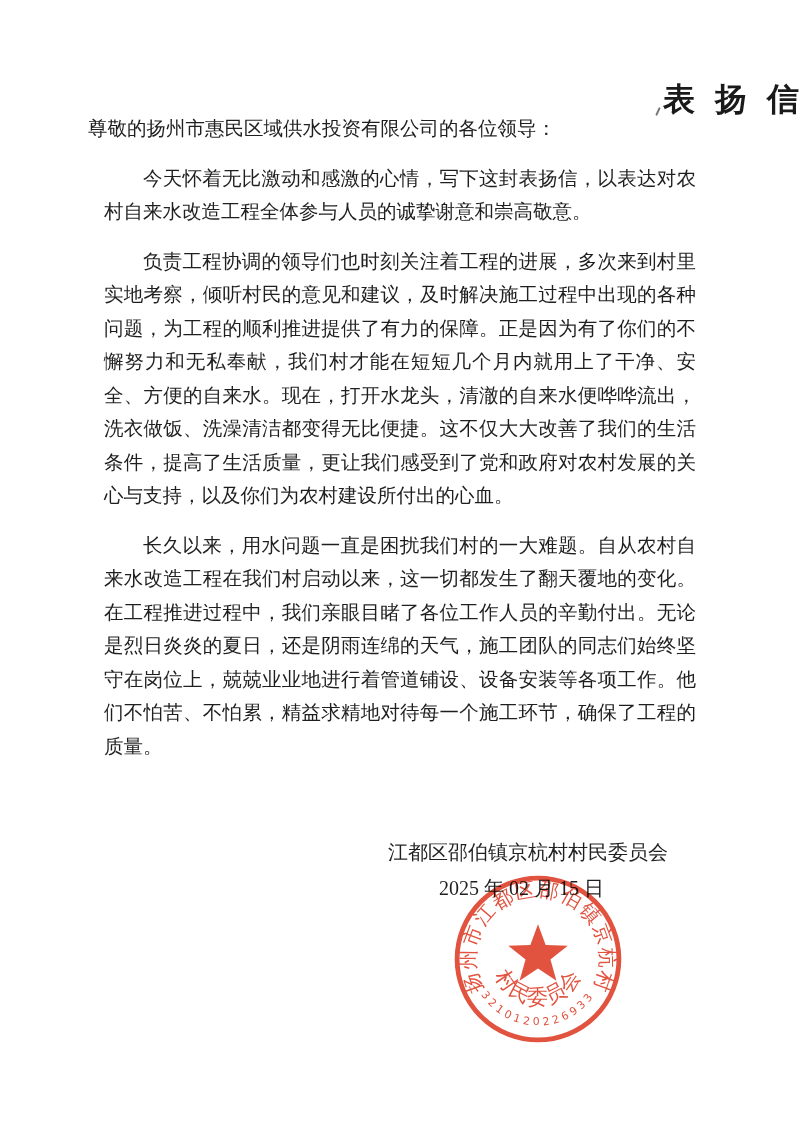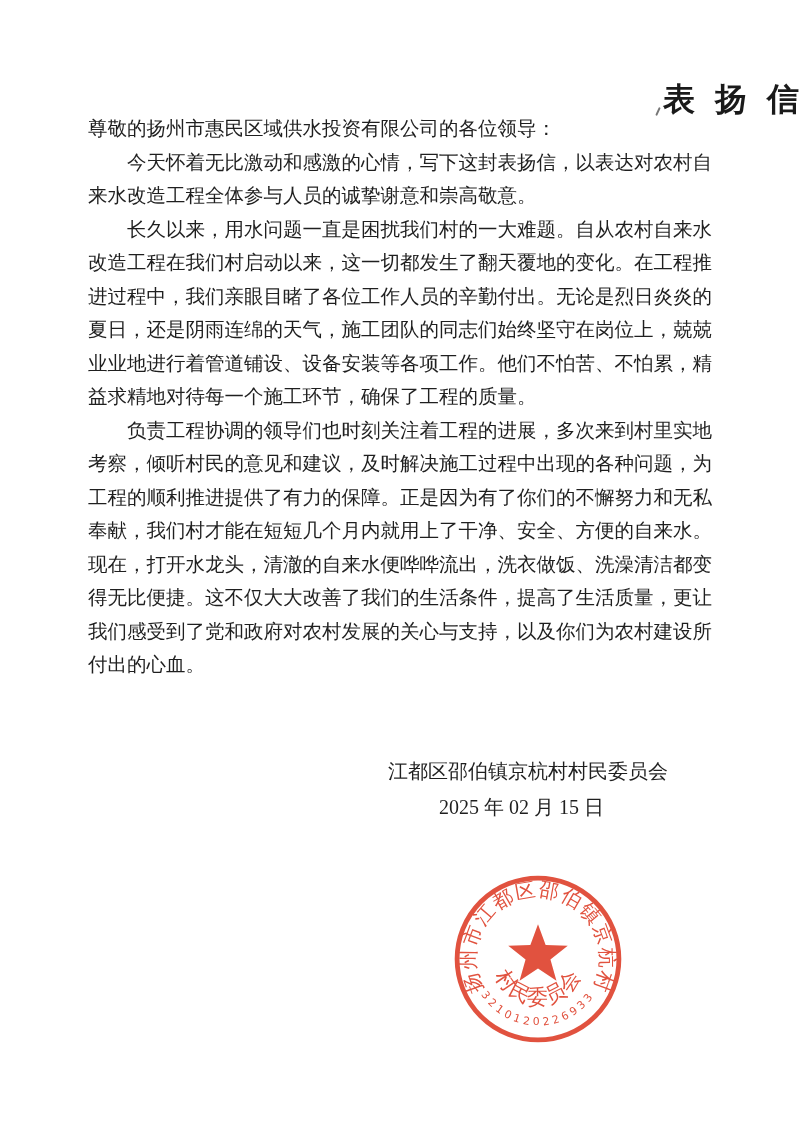--- a/index.html
+++ b/index.html
@@ -27,21 +27,21 @@
     left: 88px;
     top: 112px;
     width: 624px;
     font-size: 19.5px;
     line-height: 33.5px;
     text-align: justify;
     text-justify: inter-character;
     color: #1f1f1f;
   }
   .salutation { margin: 0; }
-  .para { margin: 0; text-indent: 2em; }
+  .para { margin: 16px; text-indent: 2em; }
   .sign-block { margin-top: 71px; }
   .signature {
     margin: 0;
     text-align: right;
     padding-right: 44px;
     line-height: 36px;
     font-size: 20px;
   }
   .date {
     margin: 0;
@@ -77,22 +77,22 @@
 
 <div class="page">
 
   <h1 class="title">表 扬 信</h1>
 
   <div class="artifact"></div>
 
   <div class="letter-body">
     <p class="salutation">尊敬的扬州市惠民区域供水投资有限公司的各位领导：</p>
     <p class="para">今天怀着无比激动和感激的心情，写下这封表扬信，以表达对农村自来水改造工程全体参与人员的诚挚谢意和崇高敬意。</p>
+    <p class="para">负责工程协调的领导们也时刻关注着工程的进展，多次来到村里实地考察，倾听村民的意见和建议，及时解决施工过程中出现的各种问题，为工程的顺利推进提供了有力的保障。正是因为有了你们的不懈努力和无私奉献，我们村才能在短短几个月内就用上了干净、安全、方便的自来水。现在，打开水龙头，清澈的自来水便哗哗流出，洗衣做饭、洗澡清洁都变得无比便捷。这不仅大大改善了我们的生活条件，提高了生活质量，更让我们感受到了党和政府对农村发展的关心与支持，以及你们为农村建设所付出的心血。</p>
     <p class="para">长久以来，用水问题一直是困扰我们村的一大难题。自从农村自来水改造工程在我们村启动以来，这一切都发生了翻天覆地的变化。在工程推进过程中，我们亲眼目睹了各位工作人员的辛勤付出。无论是烈日炎炎的夏日，还是阴雨连绵的天气，施工团队的同志们始终坚守在岗位上，兢兢业业地进行着管道铺设、设备安装等各项工作。他们不怕苦、不怕累，精益求精地对待每一个施工环节，确保了工程的质量。</p>
-    <p class="para">负责工程协调的领导们也时刻关注着工程的进展，多次来到村里实地考察，倾听村民的意见和建议，及时解决施工过程中出现的各种问题，为工程的顺利推进提供了有力的保障。正是因为有了你们的不懈努力和无私奉献，我们村才能在短短几个月内就用上了干净、安全、方便的自来水。现在，打开水龙头，清澈的自来水便哗哗流出，洗衣做饭、洗澡清洁都变得无比便捷。这不仅大大改善了我们的生活条件，提高了生活质量，更让我们感受到了党和政府对农村发展的关心与支持，以及你们为农村建设所付出的心血。</p>
 
     <div class="sign-block">
       <p class="signature">江都区邵伯镇京杭村村民委员会</p>
       <p class="date">2025 年 02 月 15 日</p>
     </div>
   </div>
 
   <div class="seal">
     <svg width="174" height="174" viewBox="0 0 200 200">
       <defs>

